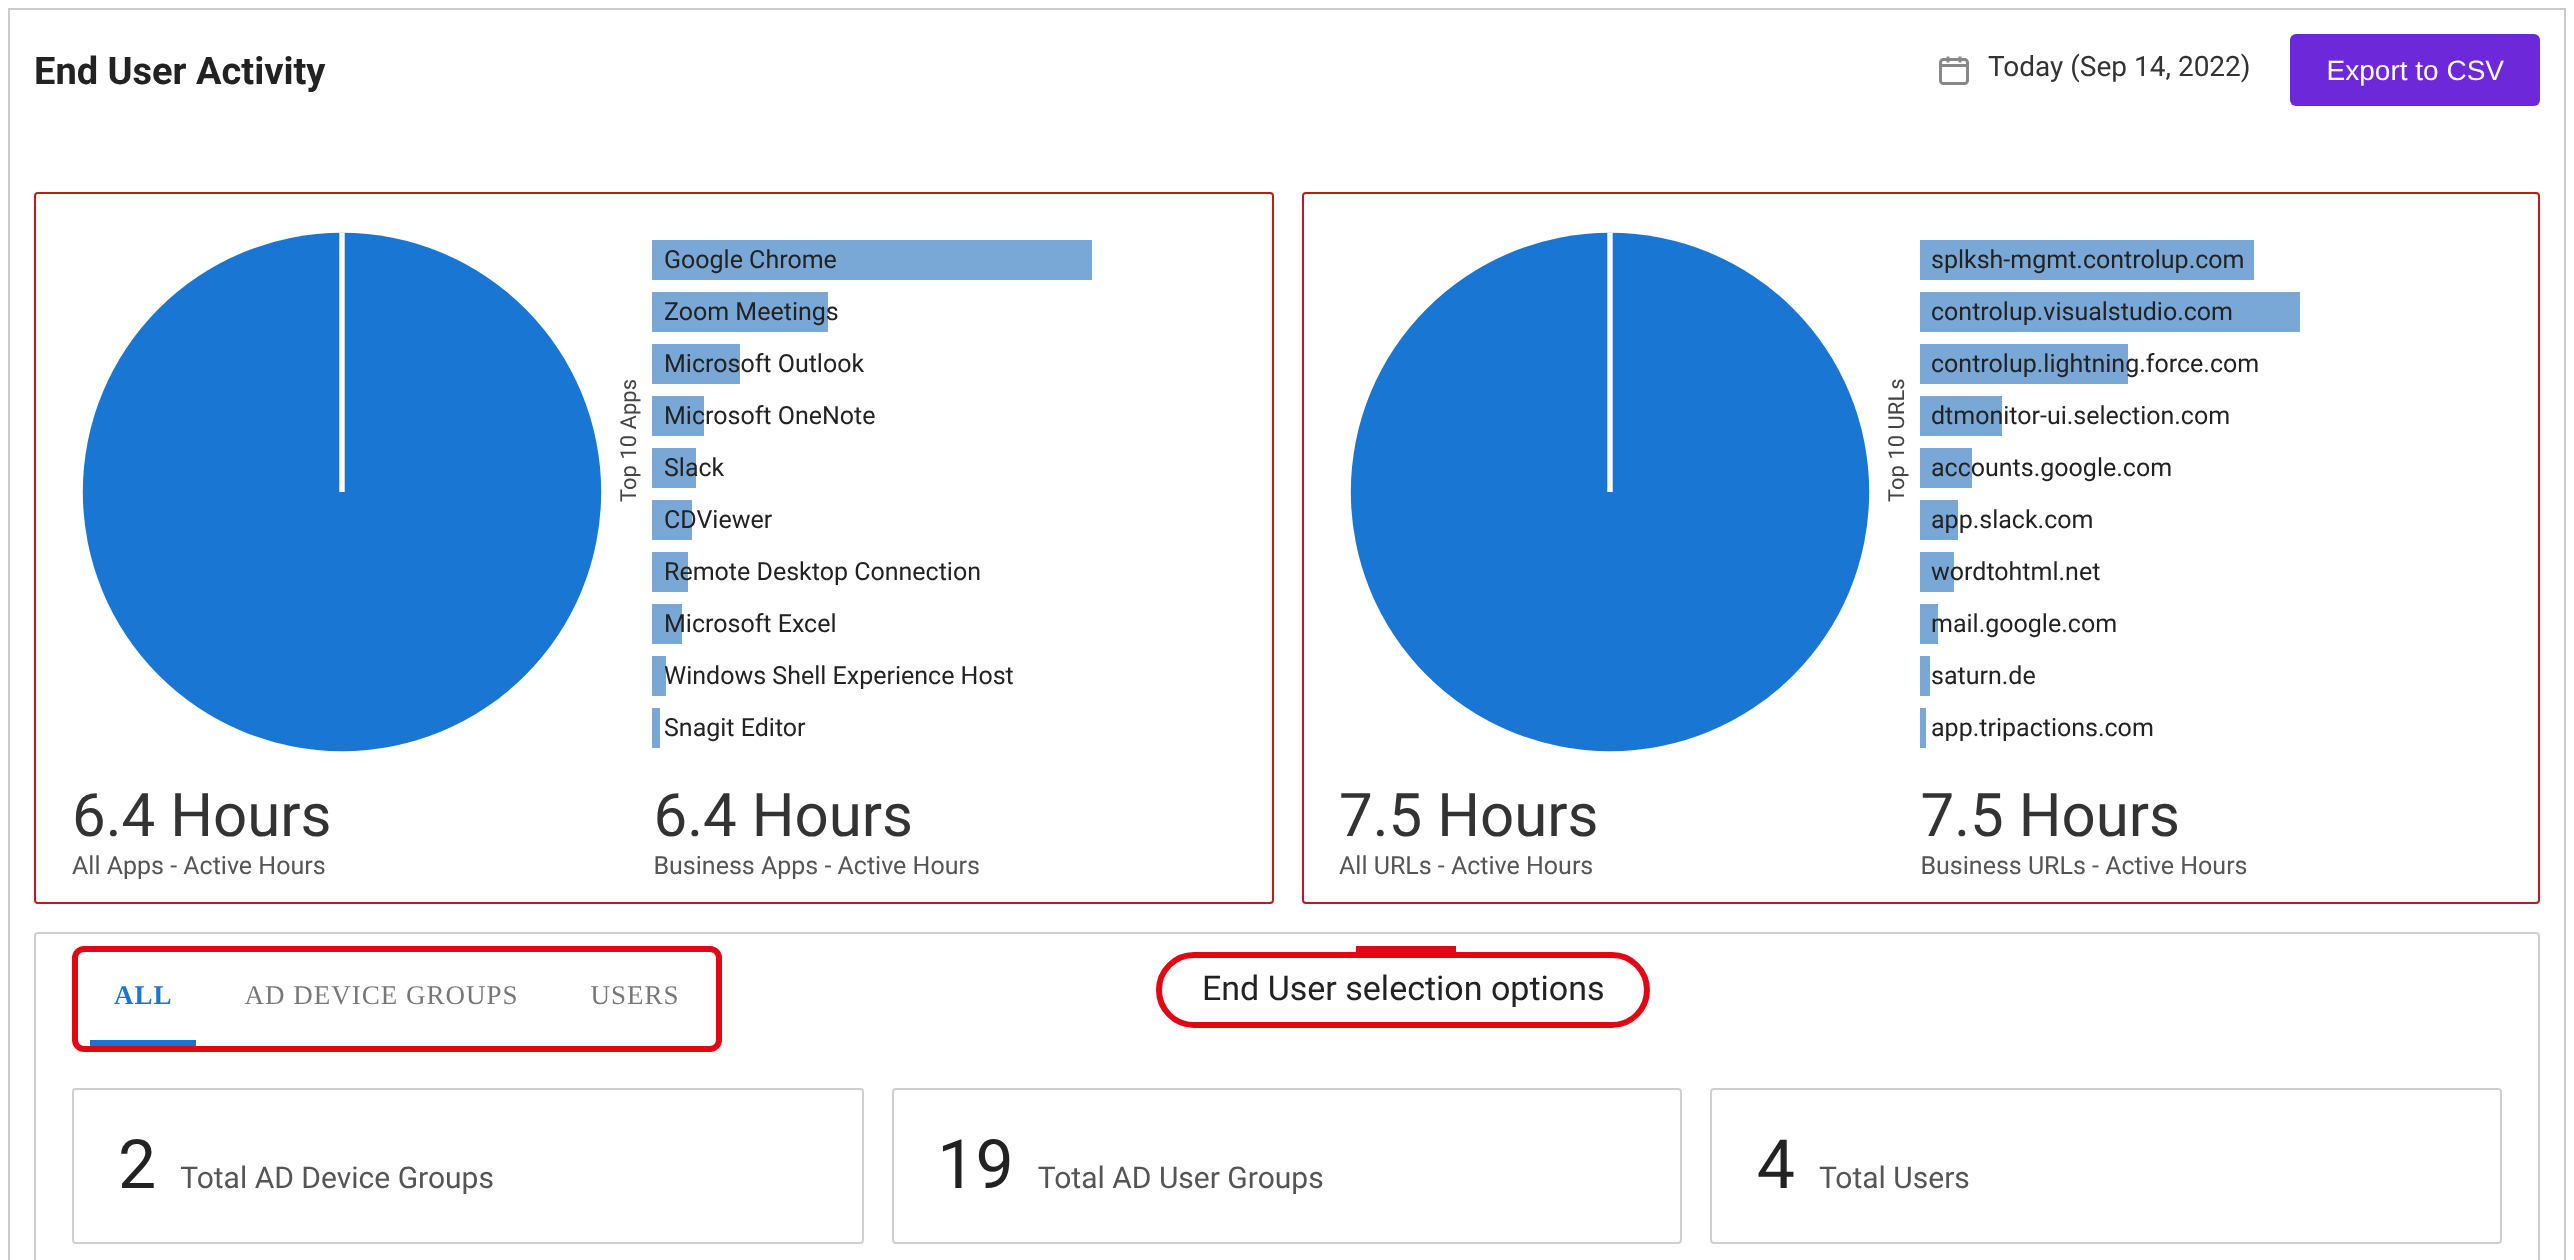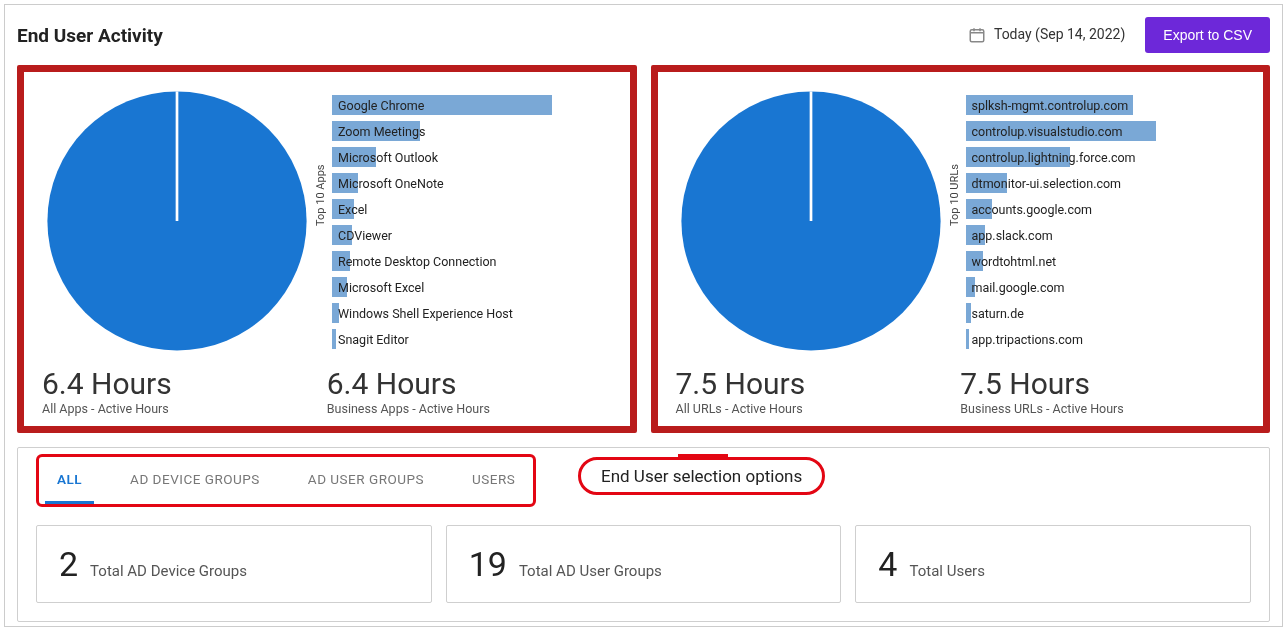--- a/index.html
+++ b/index.html
@@ -45,26 +45,27 @@
     font-size: 14px;
     border-radius: 3px;
     cursor: pointer;
   }
   .cards-row {
     display: flex;
     gap: 14px;
     margin-bottom: 14px;
   }
   .card {
-    border: 7px solid #b91c1c;
+    border: 1px solid #b91c1c;
     border-radius: 2px;
     padding: 14px 18px 10px 18px;
     flex: 1;
     display: flex;
     flex-direction: column;
+    margin-top: 31px;
   }
   .chart-area {
     display: flex;
     align-items: flex-start;
     gap: 20px;
     margin-bottom: 10px;
   }
   .pie {
     width: 270px; height: 270px;
     flex-shrink: 0;
@@ -130,21 +131,22 @@
   .tabs-hitbox {
     position: relative;
     border: 3px solid #e30613;
     border-radius: 6px;
     display: inline-block;
     padding: 0 6px;
     margin-top: 6px;
   }
   .tabs {
     display: flex;
-    gap: 24px;
+    gap: 12px;
+    font-family: Liberation Serif, serif;
   }
   .tab {
     padding: 14px 12px;
     font-size: 13.5px;
     letter-spacing: .5px;
     color: #777;
     cursor: pointer;
     border-bottom: 3px solid transparent;
   }
   .tab.active {
@@ -237,21 +239,21 @@
               <div class="legend-row">
                 <div class="legend-bar" style="width: 44px;"></div>
                 <span class="legend-text">Microsoft Outlook</span>
               </div>
               <div class="legend-row">
                 <div class="legend-bar" style="width: 26.4px;"></div>
                 <span class="legend-text">Microsoft OneNote</span>
               </div>
               <div class="legend-row">
                 <div class="legend-bar" style="width: 22px;"></div>
-                <span class="legend-text">Excel</span>
+                <span class="legend-text">Slack</span>
               </div>
               <div class="legend-row">
                 <div class="legend-bar" style="width: 19.8px;"></div>
                 <span class="legend-text">CDViewer</span>
               </div>
               <div class="legend-row">
                 <div class="legend-bar" style="width: 17.6px;"></div>
                 <span class="legend-text">Remote Desktop Connection</span>
               </div>
               <div class="legend-row">
@@ -347,21 +349,20 @@
       </div>
     </div>
 
   </div>
 
   <div class="tabs-card">
     <div class="tabs-hitbox">
       <div class="tabs">
         <div class="tab active">ALL</div>
         <div class="tab">AD DEVICE GROUPS</div>
-        <div class="tab">AD USER GROUPS</div>
         <div class="tab">USERS</div>
       </div>
     </div>
 
     <div class="callout">
       <div class="callout-line"></div>
       <div class="callout-bubble">End User selection options</div>
     </div>
 
     <div class="stats-row">

